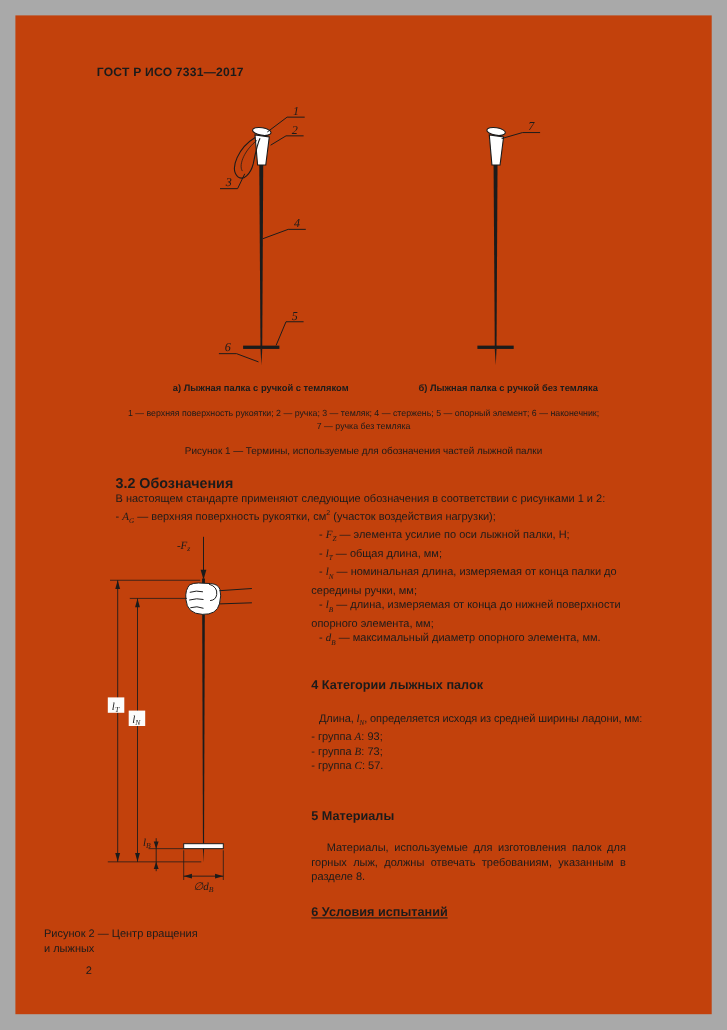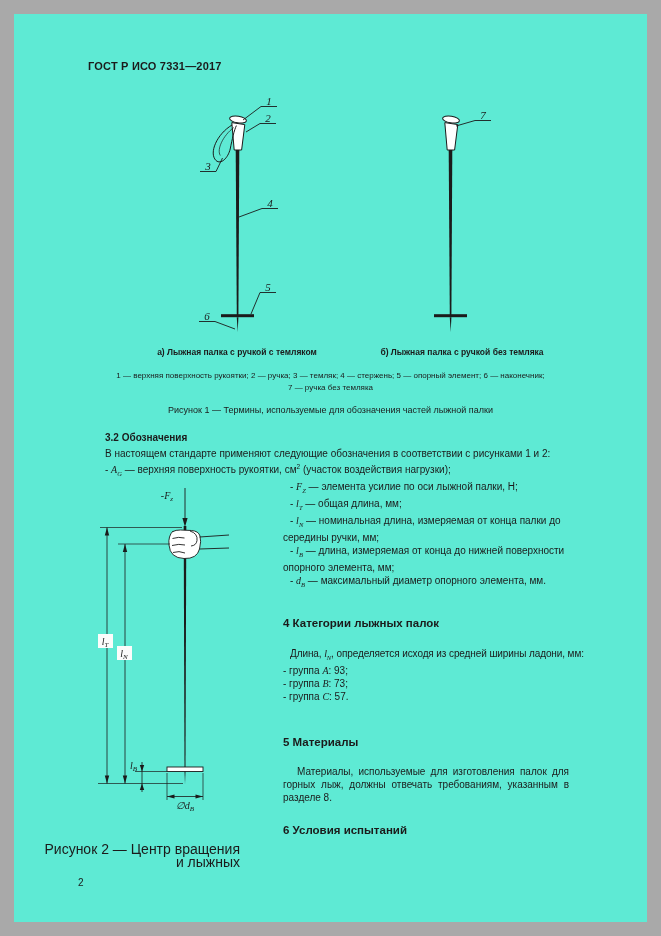--- a/index.html
+++ b/index.html
@@ -1,40 +1,40 @@
 <!DOCTYPE html>
 <html><head>
 <meta charset="utf-8">
 <style>
   * { margin:0; padding:0; box-sizing:border-box; }
   html,body { width:661px; height:936px; }
   body { background:#a9a9a9; position:relative; font-family:"Liberation Sans", sans-serif; color:#1b1b1b; }
-  .page { position:absolute; left:14px; top:14px; width:633px; height:908px; background:#5eead4; overflow:hidden; }
+  .page { position:absolute; left:14px; top:14px; width:633px; height:908px; background:#c2410c; overflow:hidden; }
   .abs { position:absolute; }
   .doc-header { left:74px; top:46px; font-size:11px; font-weight:bold; letter-spacing:.2px; }
   .fig1 { left:90px; top:78px; }
   .figcap-a { left:223px; top:333px; transform:translateX(-50%); font-size:8.5px; font-weight:bold; white-space:nowrap;text-align:right; }
   .figcap-b { left:448px; top:333px; transform:translateX(-50%); font-size:8.5px; font-weight:bold; white-space:nowrap; }
   .legend { left:30px; top:356px; width:573px; text-align:center; font-size:8px; line-height:12px; }
   .fig1-caption { left:30px; top:391px; width:573px; text-align:center; font-size:9px; }
   .sec-title { font-weight:bold; }
-  .t32 { left:91px; top:418px; font-size:10px; }
+  .t32 { left:91px; top:418px; font-size:13px; }
   .body-text { font-size:10px; line-height:13px; }
   .intro32 { left:91px; top:433px; width:462px; }
   .ag { left:91px; top:446px; width:462px; }
   .fig2 { left:66px; top:468px; }
-  .fig2-caption { left:26px; top:829px; width:200px; text-align:right; font-size:14px; line-height:13px; }
+  .fig2-caption { left:26px; top:829px; width:200px; text-align:left; font-size:10px; line-height:13px; }
   .rightcol { left:269px; top:466px; width:286px; font-size:10px; line-height:13px; }
   .rightcol p { margin:0; }
   .item { text-indent:7px; }
   .noind { text-indent:0; }
   .hsec { font-weight:bold; font-size:11.5px; line-height:13px; }
   .h4 { margin-top:26px; margin-bottom:17px; }
   .h5 { margin-top:33px; margin-bottom:16px; }
-  .h6 { margin-top:20px; margin-bottom:16px; }
+  .h6 { margin-top:20px; margin-bottom:16px;text-decoration:underline; }
   .tight { white-space:nowrap; letter-spacing:-0.1px; }
   .just { text-align:justify; text-indent:14px; }
   .sym { font-family:"Liberation Serif", serif; font-style:italic; }
   .ssub { font-family:"Liberation Serif", serif; font-style:italic; font-size:6.5px; }
   sup { font-size:6.5px; }
   .pageno { left:64px; top:863px; font-size:10px; }
   svg text { font-family:"Liberation Serif", serif; font-style:italic; fill:#1b1b1b; }
   .co { font-size:11px; }
   .dim { font-size:10px; }
   .dsub { font-size:7px; }

